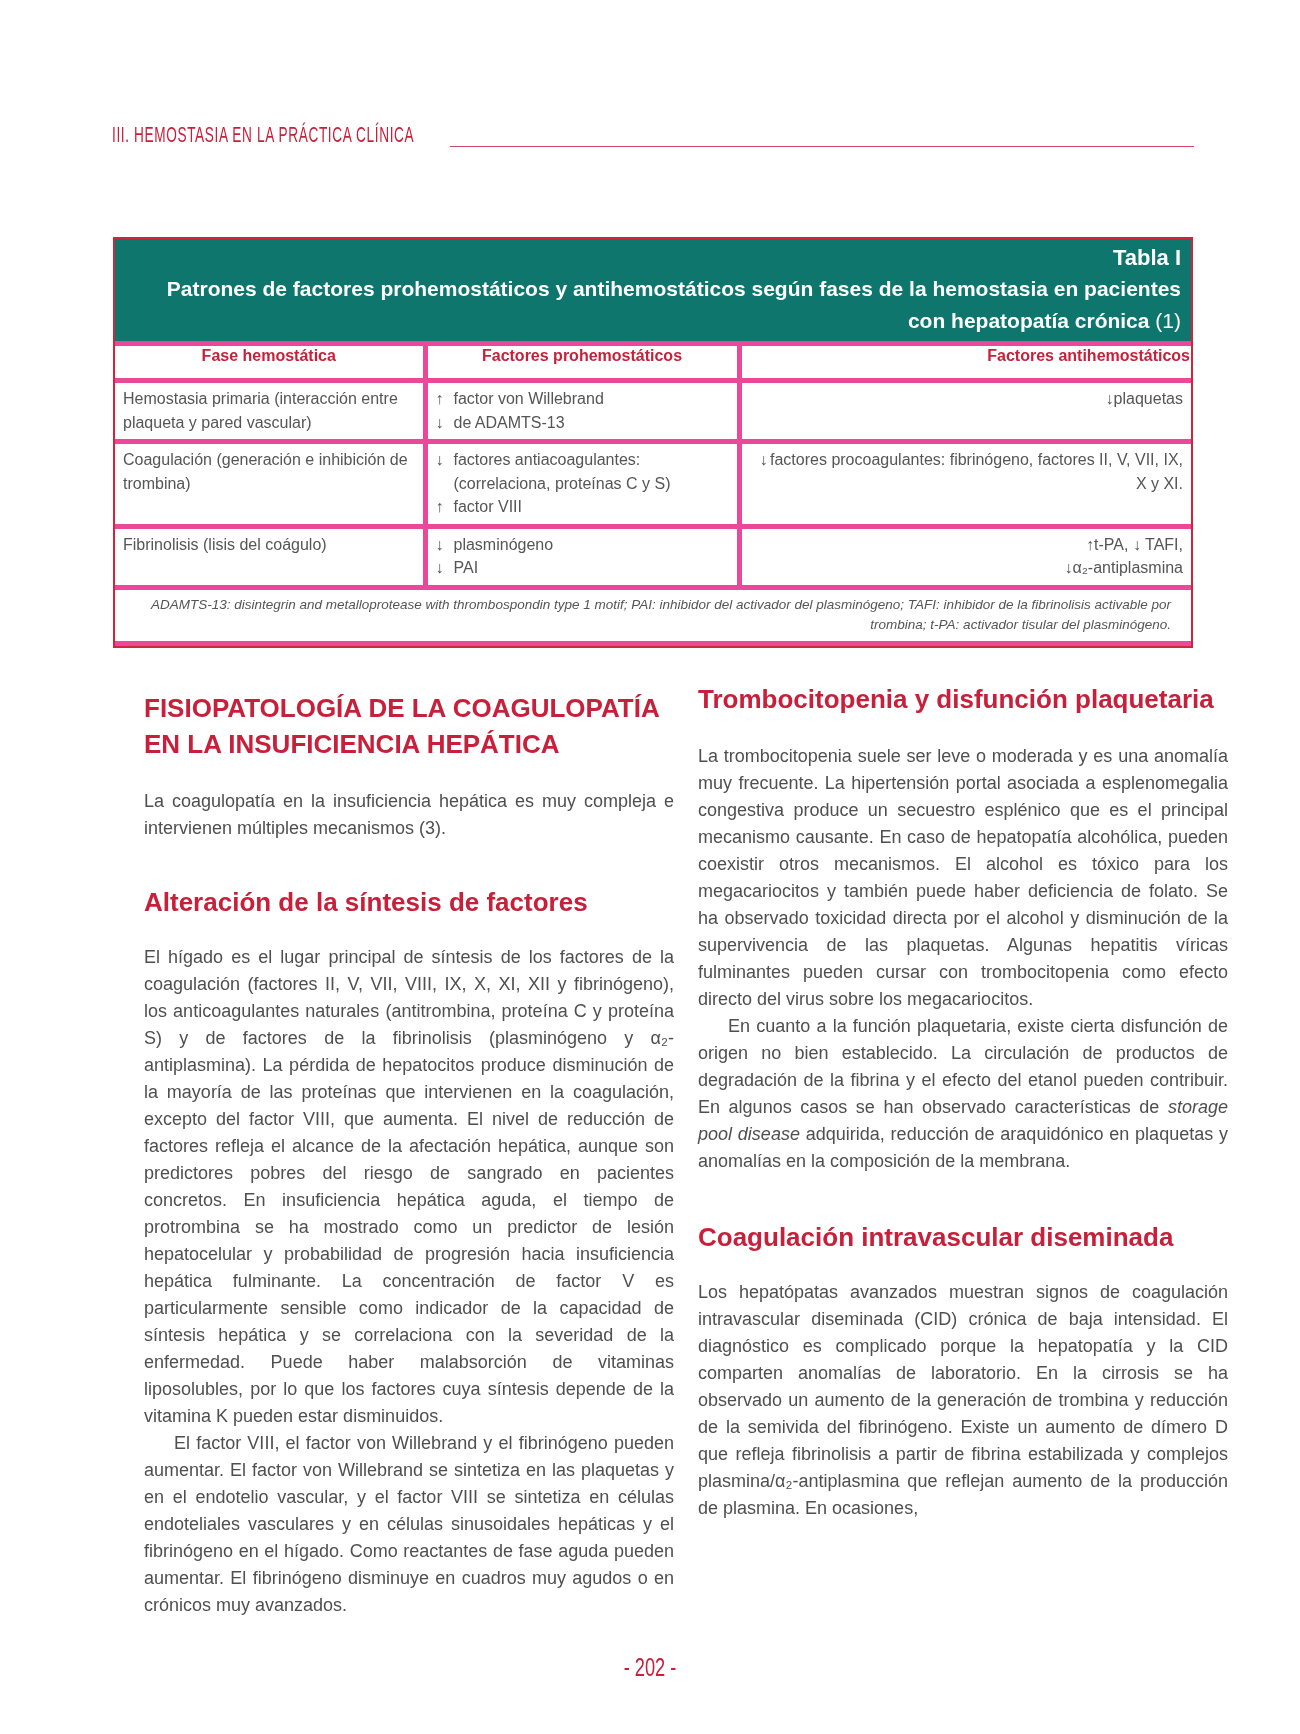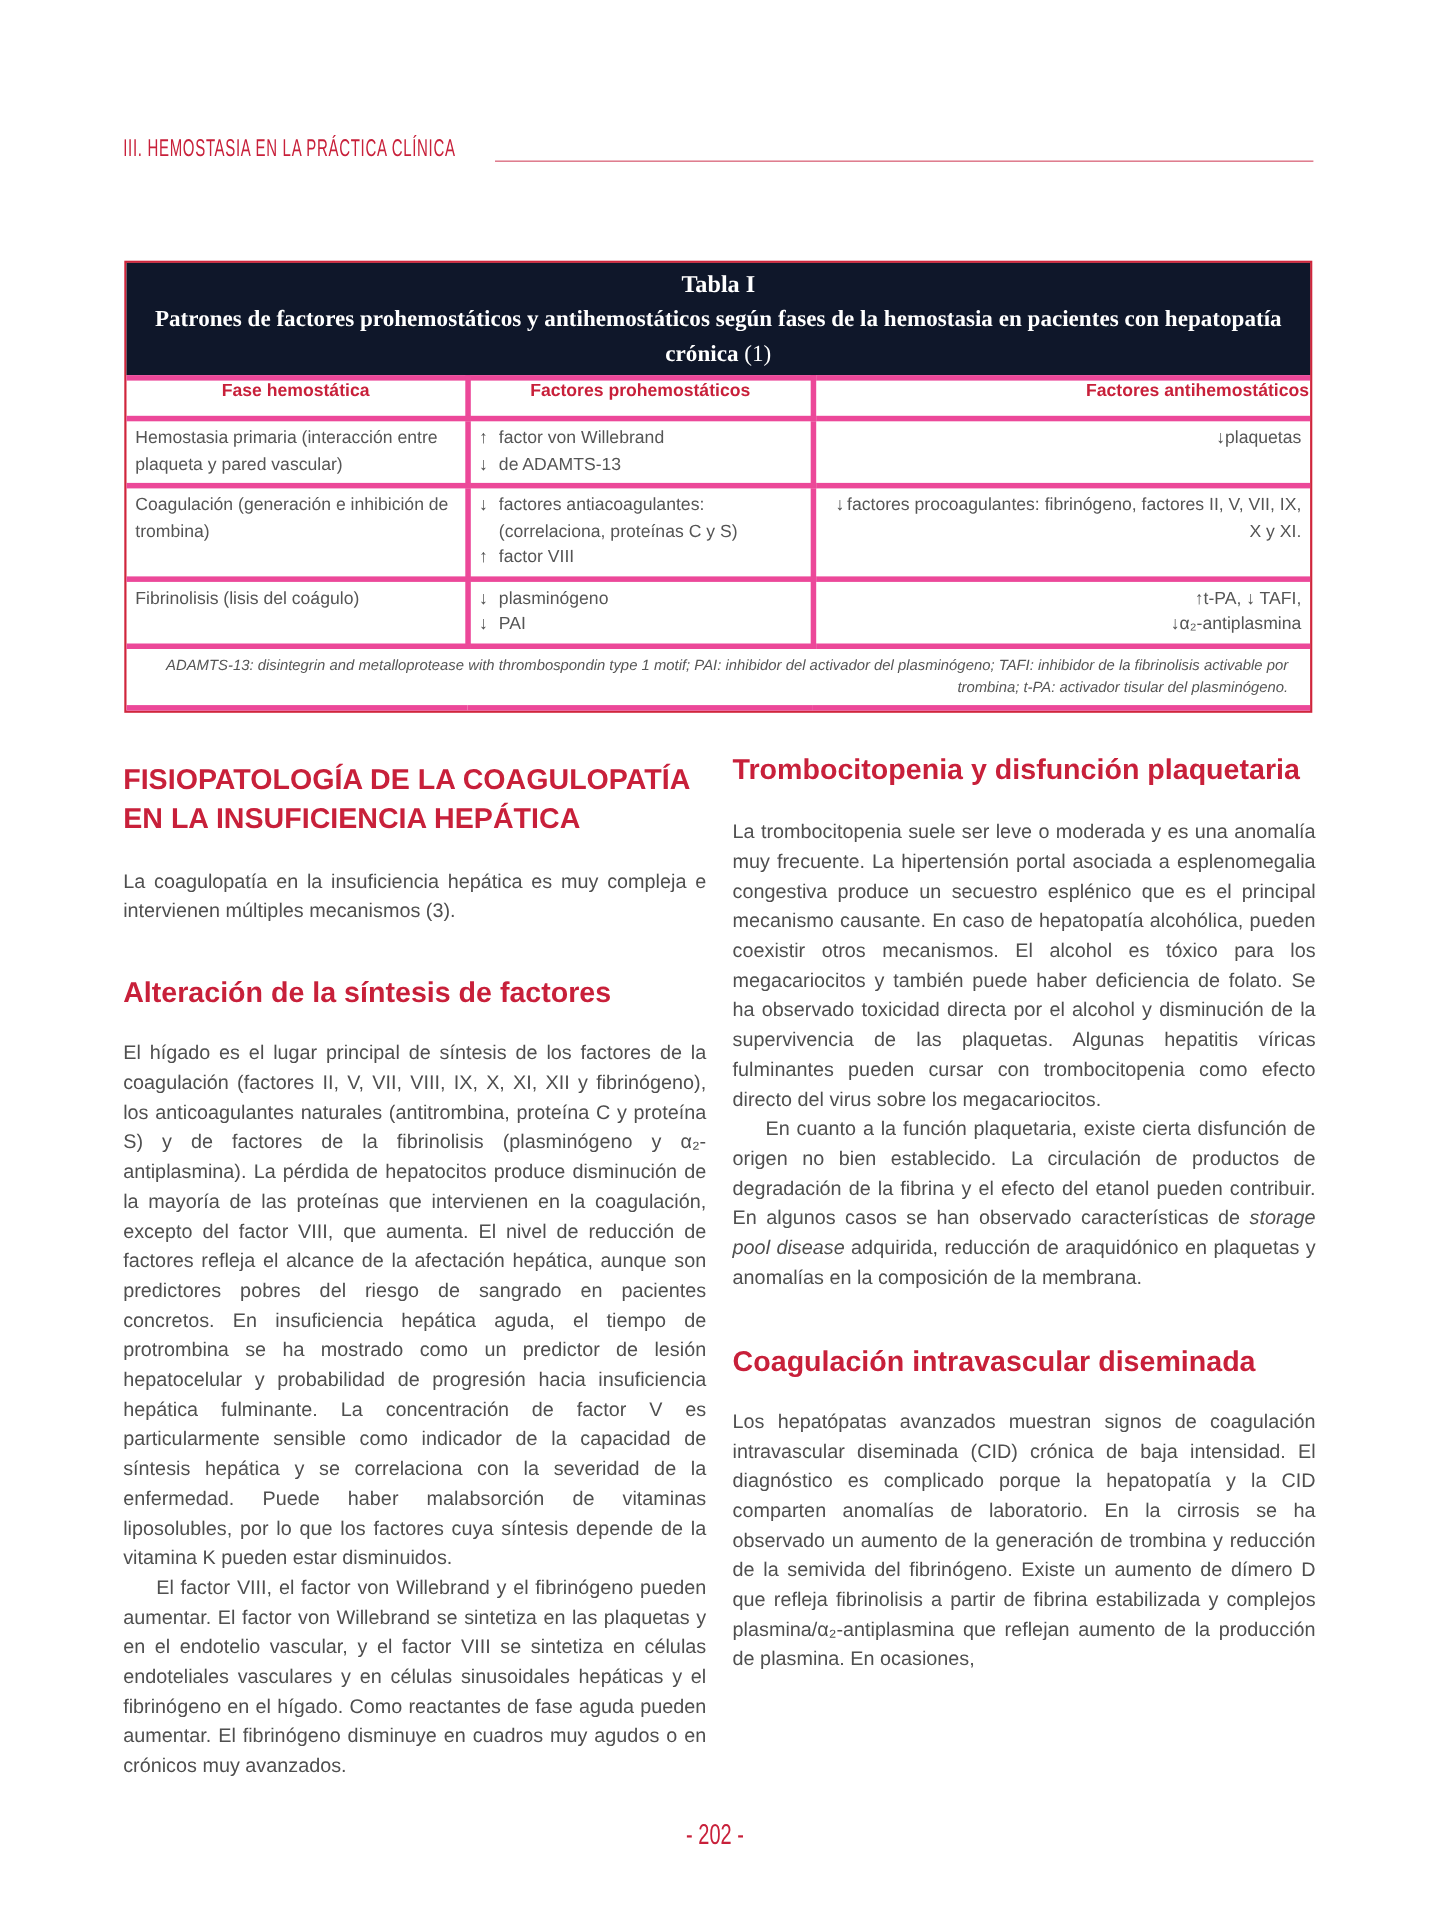--- a/index.html
+++ b/index.html
@@ -4,35 +4,35 @@
 <style>
   html, body { margin:0; padding:0; background:#ffffff; }
   body { width:1300px; height:1734px; position:relative; overflow:hidden;
          font-family:"Liberation Sans", sans-serif; color:#4a4a4a; }
   .running-head { position:absolute; left:112px; top:120px; width:1082px; height:30px; display:flex; align-items:center; }
   .running-head .rh-text { color:#c8203a; font-family:"Liberation Sans", sans-serif; font-size:22px; letter-spacing:1px;
         transform:scaleX(0.62); transform-origin:left bottom; white-space:nowrap; line-height:22px; }
   .running-head .rh-line { position:absolute; left:338px; right:0; bottom:3px; border-bottom:1.5px solid #d24860; }
 
   .table-wrap { position:absolute; left:113px; top:237px; width:1080px; border:2px solid #d0263c; box-sizing:border-box; background:#fff; }
-  .tbl-head { background:#0f172a; color:#fff; text-align:center; padding:4px 10px 4px;font-family:Liberation Serif, serif; }
+  .tbl-head { background:#0f766e; color:#fff; text-align:right; padding:4px 10px 4px; }
   .tbl-head .t1 { font-size:22px; font-weight:bold; line-height:30px; }
   .tbl-head .t2 { font-size:21px; font-weight:bold; line-height:32px; }
   .tbl-head .ref { font-weight:normal; }
   table { border-collapse:collapse; width:100%; table-layout:fixed; }
   th, td { border:5px solid #ec4899; vertical-align:top; }
   th { color:#c8203a; font-size:16px; font-weight:bold; height:30px; text-align:center; }
   td { font-size:16px; line-height:23.5px; color:#555; padding:4px 8px 5px 8px; }
   tr > :first-child { border-left:none; }
   tr > :last-child { border-right:none;text-align:right; }
   .arrow { display:inline-block; width:18px; color:#555; }
   .indent { padding-left:18px; }
   .foot { font-style:italic; font-size:13.5px; line-height:20px; color:#555; padding:5px 20px 6px 8px; }
 
-  .col { position:absolute; width:530px; }
+  .col { position:absolute; width:530px;margin-left:32px; }
   .col-left { left:112px; top:690px; }
   .col-right { left:666px; top:681px; }
   h1.sec { color:#c8203a; font-size:26px; font-weight:bold; line-height:36px; margin:0; }
   h2.sub { color:#c8203a; font-size:26px; font-weight:bold; line-height:36px; margin:0; }
   p { margin:0; font-size:18px; line-height:27px; text-align:justify; color:#4f4f4f; }
   p.ind { text-indent:30px; }
   .page-num { position:absolute; left:0; width:1300px; top:1652px; text-align:center; color:#c8203a;
               font-size:26px; transform:scaleX(0.7); }
   em { font-style:italic; }
 </style>

